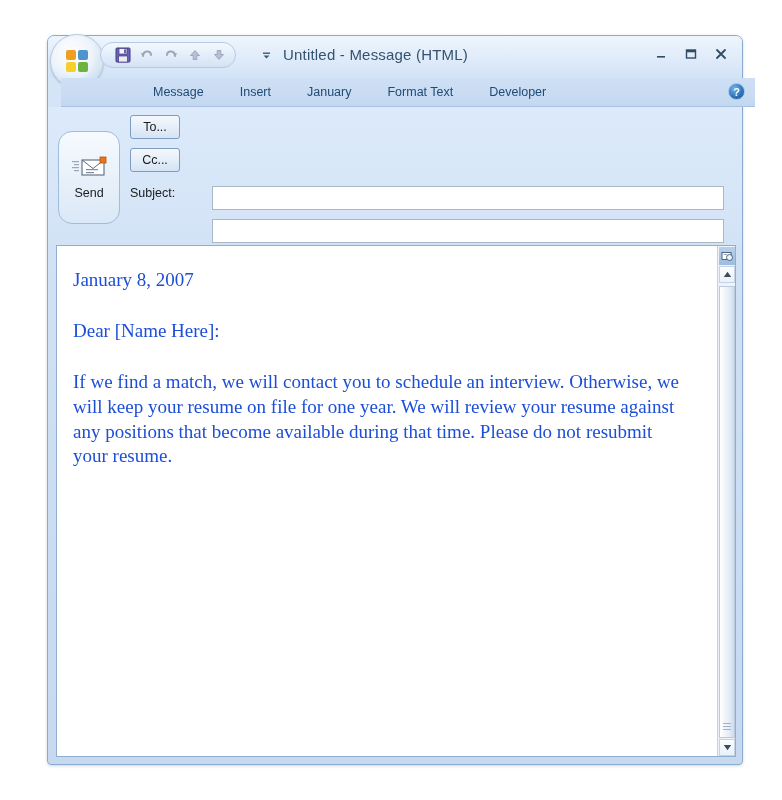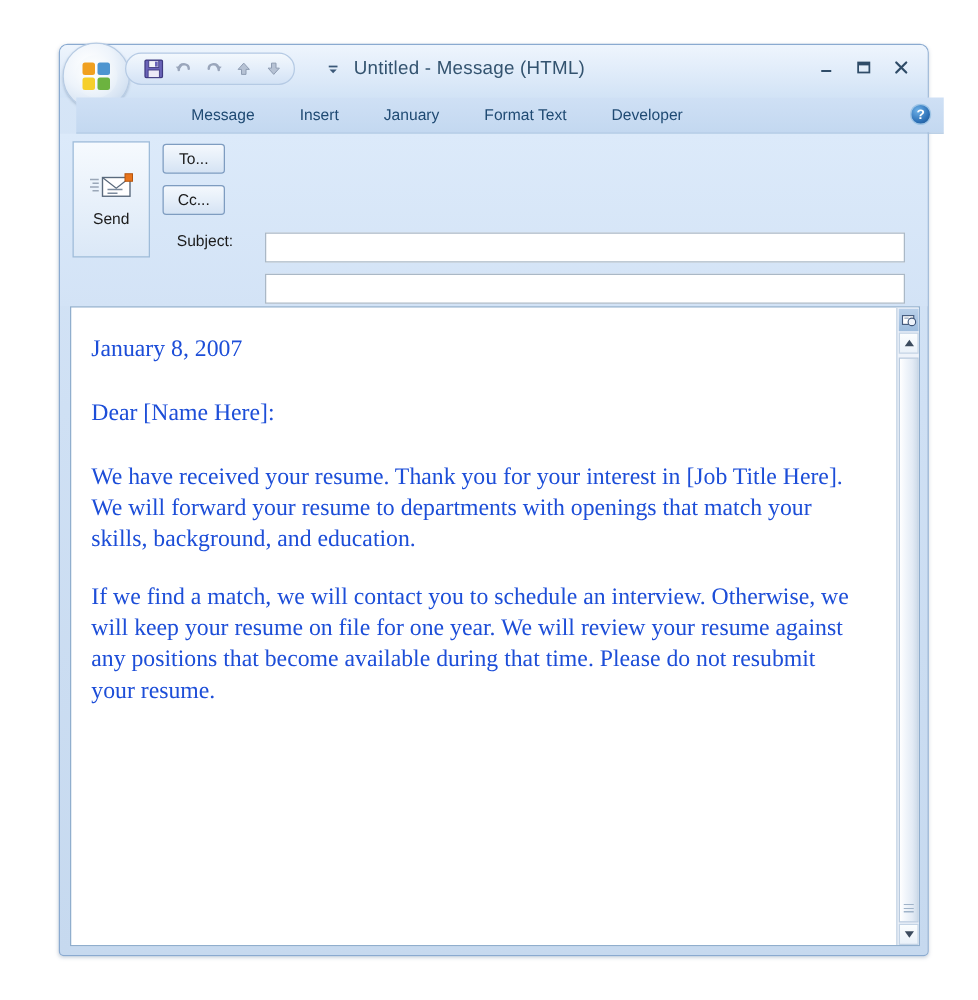--- a/index.html
+++ b/index.html
@@ -156,25 +156,25 @@
   
   #message-header {
     position: absolute;
     left: 0; top: 71px;
     width: 100%;
     height: 138px;
     background: linear-gradient(to bottom, #dceafa 0%, #d3e3f6 100%);
   }
   #send-button {
     position: absolute;
-    left: 10px; top: 6px;
+    left: 10px; top: 24px;
     width: 62px; height: 93px;
     background: linear-gradient(to bottom, #f6fafe 0%, #e7f0fa 55%, #dbe8f7 100%);
     border: 1px solid #9fbcd9;
-    border-radius: 0;
+    border-radius: 14px;
     box-sizing: border-box;
     display: flex;
     flex-direction: column;
     align-items: center;
     justify-content: center;
   }
   #send-icon {
     position: relative;
     width: 36px; height: 26px;
     margin-bottom: 4px;
@@ -204,21 +204,21 @@
     font-size: 12.5px;
     color: #1b1b1b;
     display: flex;
     align-items: center;
     justify-content: center;
   }
   #subject-label {
     width: 74px;
     font-size: 12.5px;
     color: #1b1b1b;
-    text-align: center;
+    text-align: left;
     padding-right: 6px;
     box-sizing: border-box;
   }
   .field-input {
     position: absolute;
     left: 164px;
     width: 512px;
     height: 24px;
     background: #ffffff;
     border: 1px solid #aab8c6;
@@ -423,21 +423,20 @@
     <div class="field-row" id="row-subject">
       <div id="subject-label">Subject:</div>
     </div>
     <div class="field-input" style="top:145px"></div>
   </div>
 
   <div id="body-area">
     <div id="body-text">
       <p class="tight">January 8, 2007</p>
       <p class="tight">Dear [Name Here]:</p>
-      <p>We have received your resume. Thank you for your interest in [Job Title Here]. We will forward your resume to departments with openings that match your skills, background, and education.</p>
       <p>If we find a match, we will contact you to schedule an interview. Otherwise, we will keep your resume on file for one year. We will review your resume against any positions that become available during that time. Please do not resubmit your resume.</p>
     </div>
 
     <div id="v-scrollbar">
       <div id="browse-object-icon">
         <svg width="13" height="13" viewBox="0 0 13 13">
           <rect x="1" y="2.5" width="9" height="7" fill="#ffffff" stroke="#40577a" stroke-width=".9"></rect>
           <circle cx="8.5" cy="7.5" r="3" fill="#eef3fa" stroke="#40577a" stroke-width=".9"></circle>
           <path d="M2.5 4.5 L6 4.5" stroke="#7f93ad" stroke-width=".8"></path>
         </svg>

